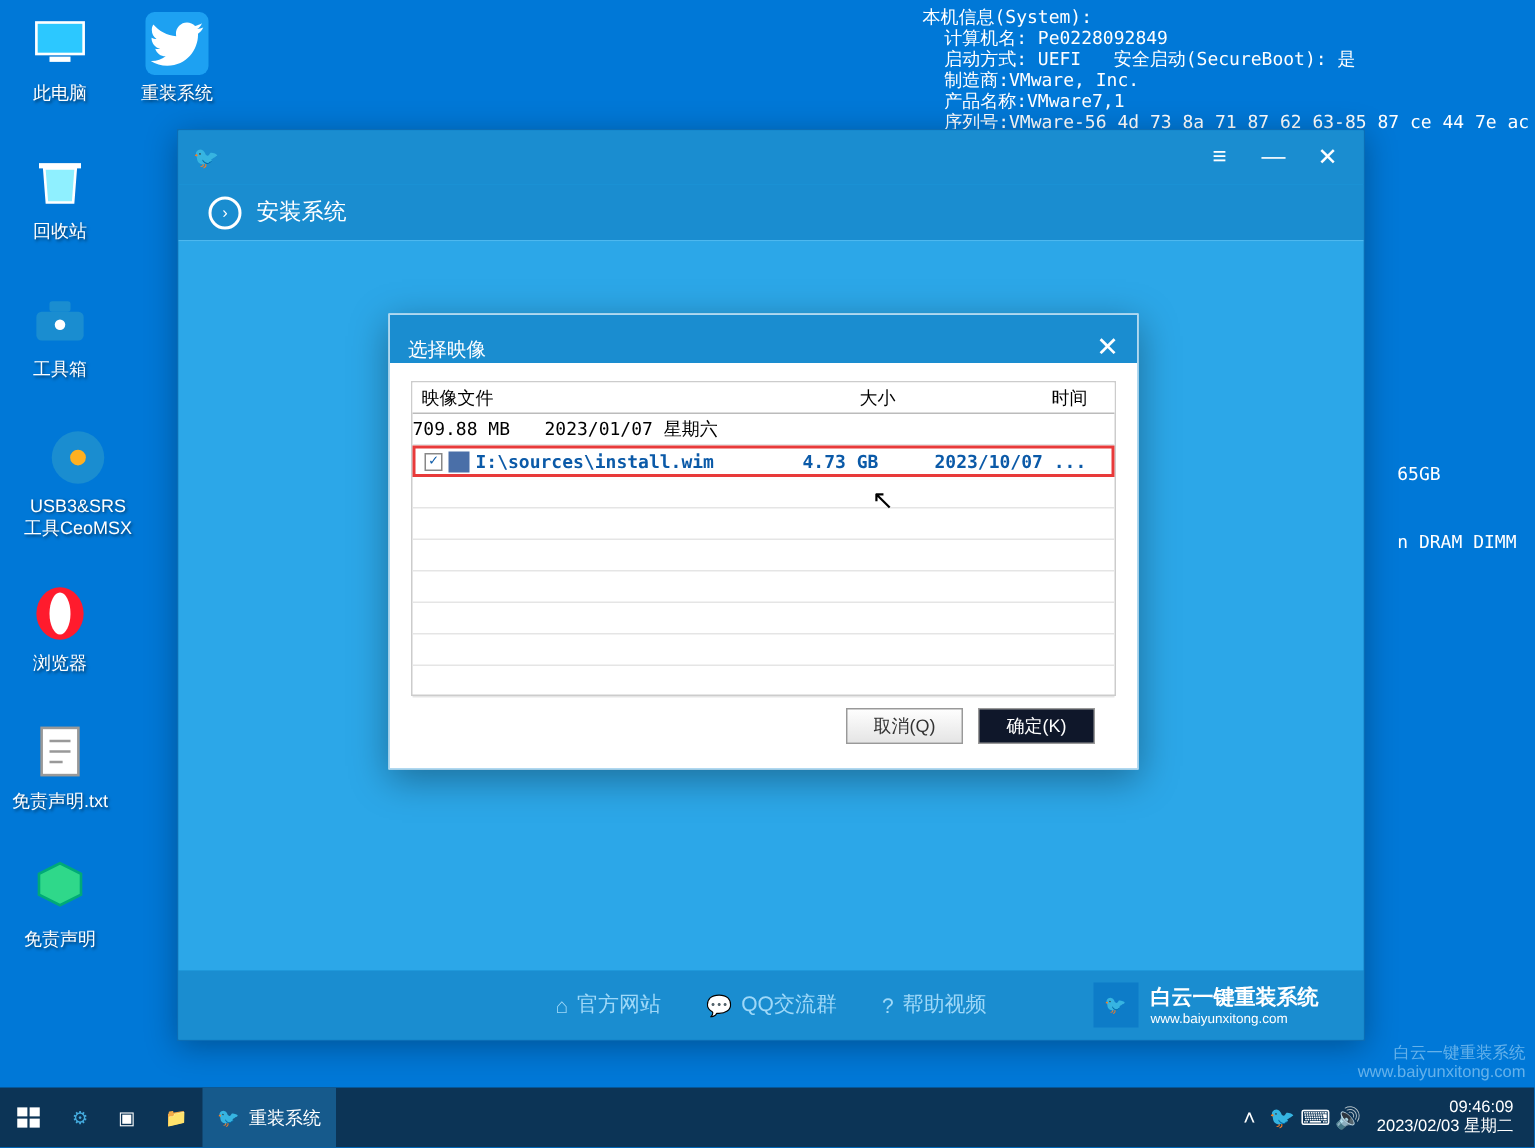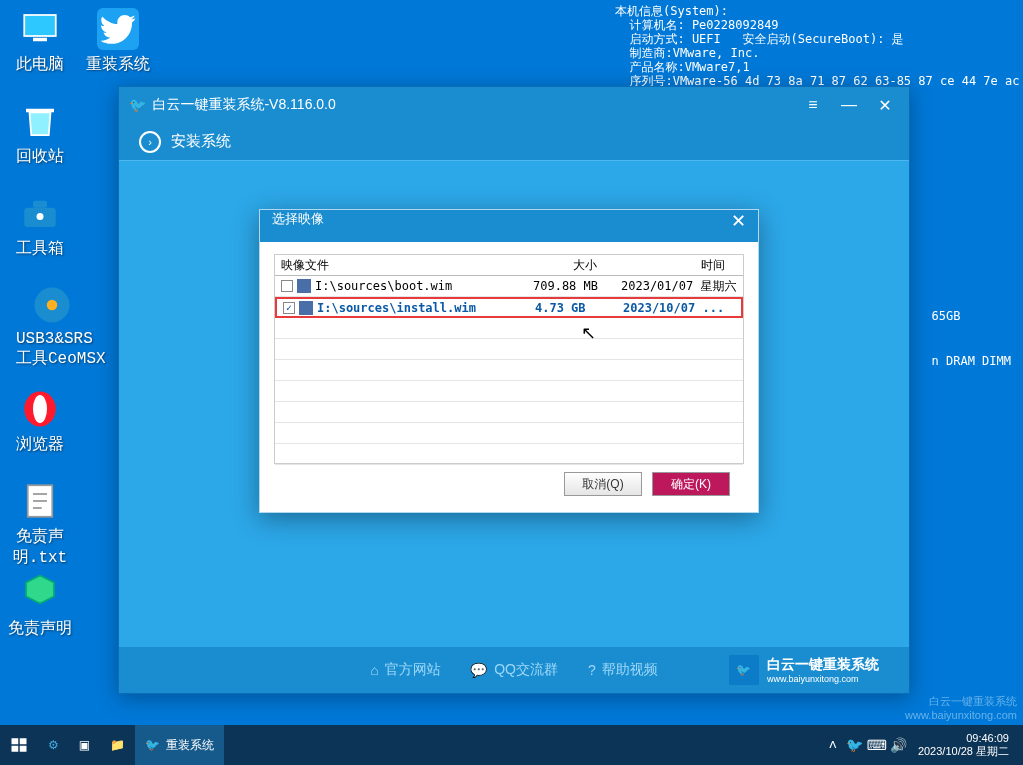--- a/index.html
+++ b/index.html
@@ -19,21 +19,21 @@
   text-align: center;
   color: #fff;
   cursor: pointer;
 }
 .desktop-icon .ic {
   width: 42px; height: 42px;
   margin: 0 auto 4px;
   display: flex;
   align-items: center; justify-content: center;
 }
-.desktop-icon .lbl { font-size: 16px; text-shadow: 1px 1px 2px rgba(0,0,0,0.5); font-family: Liberation Mono, monospace; }
+.desktop-icon .lbl { font-size: 12px; text-shadow: 1px 1px 2px rgba(0,0,0,0.5); }
 
 
 .sysinfo {
   position: absolute;
   top: 4px; left: 615px;
   color: #fff;
   font-family: SimSun, monospace;
   font-size: 12px;
   line-height: 14px;
   white-space: pre;
@@ -121,21 +121,21 @@
   width: 500px; height: 304px;
   background: #fff;
   border: 1px solid #b0d8f0;
   box-shadow: 0 6px 24px rgba(0,0,0,0.35);
 }
 .dialog-tb {
   height: 32px;
   background: #1a8dd0;
   color: #fff;
   display: flex;
-  align-items: flex-start;
+  align-items: flex-end;
   padding: 0 12px;
   font-size: 13px;
 }
 .dialog-tb .xbtn {
   margin-left: auto;
   font-size: 18px;
   cursor: pointer;
 }
 .dialog-body {
   padding: 12px 14px;
@@ -184,21 +184,21 @@
   padding: 8px 14px 0;
 }
 .dialog-btns button {
   height: 24px;
   width: 78px;
   font-size: 12px;
   border: 1px solid #999;
   cursor: pointer;
 }
 .btn-cancel { background: linear-gradient(#fefefe,#e5e5e5); color:#333; }
-.btn-ok { background: #be185d; color: #fff; border-color: #1a8dd0; }
+.btn-ok { background: #0f172a; color: #fff; border-color: #1a8dd0; }
 
 
 .rside { position: absolute; right: 12px; top: 308px; color: #fff; font-family: SimSun, monospace; font-size: 12px; line-height: 16px; }
 
 
 .taskbar {
   position: absolute;
   left: 0; bottom: 0;
   width: 100%; height: 40px;
   background: #0c3456;
@@ -332,21 +332,20 @@
 </div>
 
 <div class="rside">
   <div>65GB</div>
   <div style="margin-top:29px">n  DRAM DIMM</div>
 </div>
 
 <div class="app-window">
   <div class="app-titlebar">
     <span style="margin-right:6px">🐦</span>
-    <span>白云一键重装系统-V8.116.0.0</span>
     <div class="tbtns">
       <span>≡</span>
       <span>—</span>
       <span>✕</span>
     </div>
   </div>
   <div class="section-header">
     <span class="circ">›</span>
     <span>安装系统</span>
   </div>
@@ -380,25 +379,20 @@
     <span class="xbtn">✕</span>
   </div>
   <div class="dialog-body">
     <div class="grid">
       <div class="grid-row header">
         <div class="c1">映像文件</div>
         <div class="c2">大小</div>
         <div class="c3">时间</div>
       </div>
       <div class="grid-row">
-        <div class="c1">
-            <span class="chk"></span>
-            <span class="fic"></span>
-            <span>I:\sources\boot.wim</span>
-          </div>
         <div class="c2">709.88 MB</div>
         <div class="c3">2023/01/07 星期六</div>
       </div>
       <div class="grid-row selected">
         <div class="c1">
             <span class="chk">✓</span>
             <span class="fic"></span>
             <span>I:\sources\install.wim</span>
           </div>
         <div class="c2">4.73 GB</div>
@@ -474,16 +468,16 @@
     <span style="color:#1da1f2">🐦</span>
     <span>重装系统</span>
   </div>
   <div class="tray">
     <span class="tic">˄</span>
     <span class="tic">🐦</span>
     <span class="tic">⌨</span>
     <span class="tic">🔊</span>
     <div class="clock">
       <div>09:46:09</div>
-      <div>2023/10/28 星期二</div>
+      <div>2023/02/03 星期二</div>
     </div>
   </div>
 </div>
 
 </body></html>

